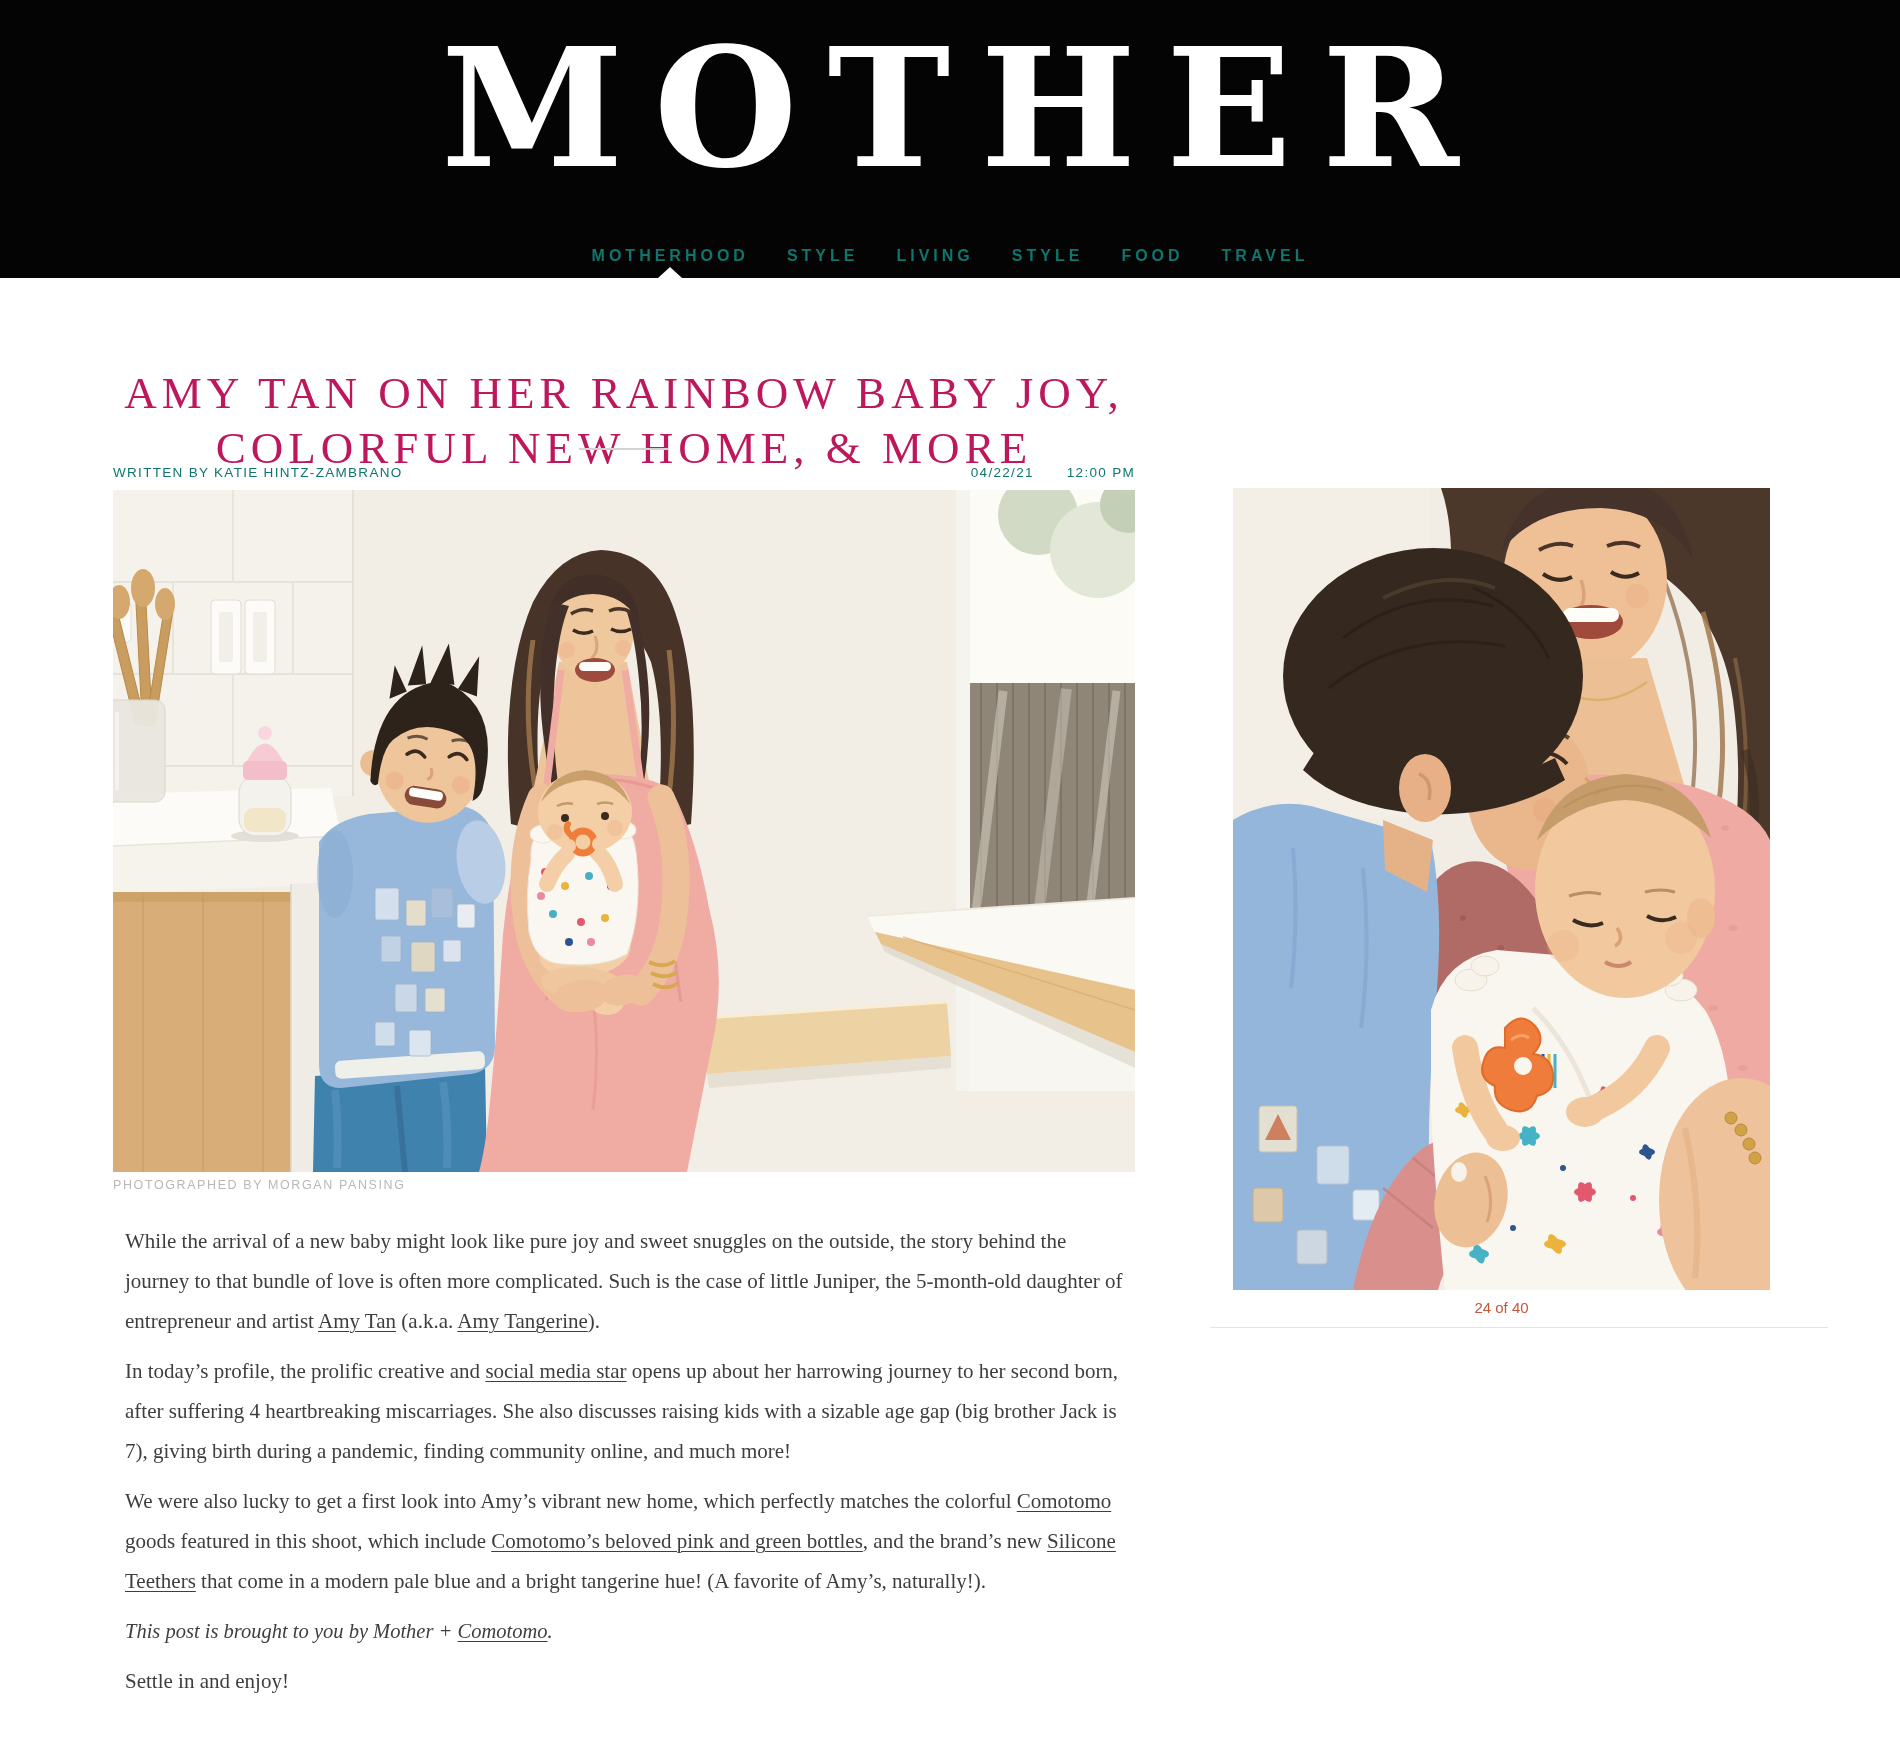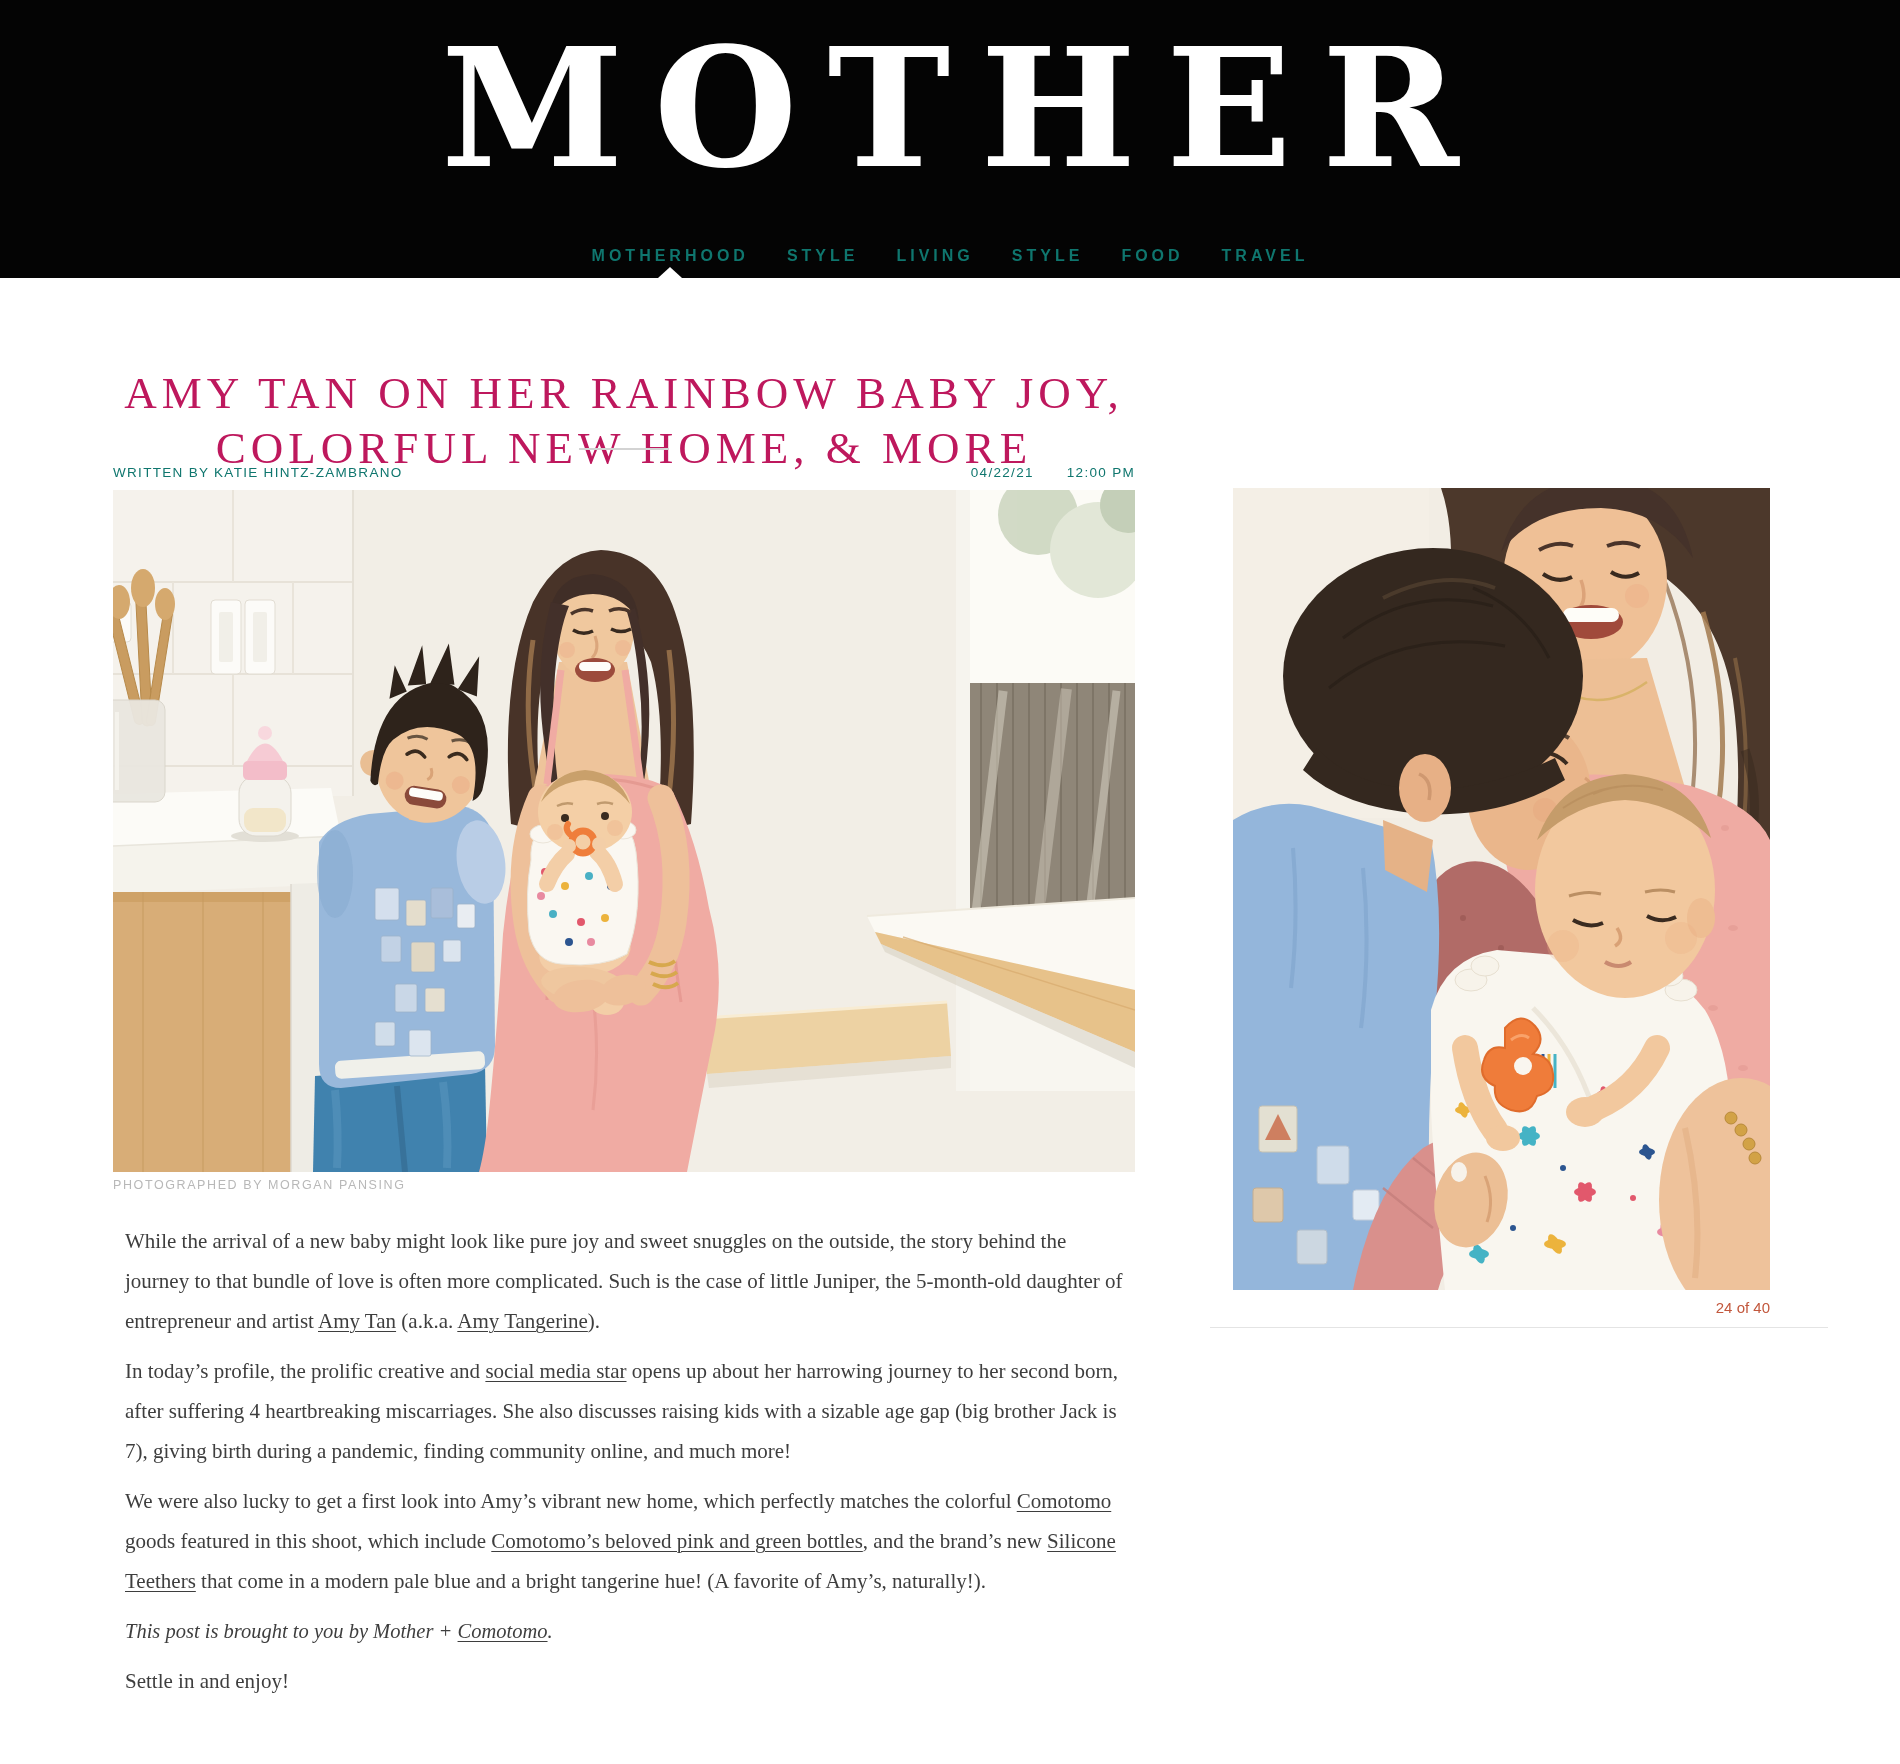--- a/index.html
+++ b/index.html
@@ -37,21 +37,21 @@
   .article-body{position:absolute;top:1221px;left:0;width:1022px;
         font-family:"Liberation Serif",serif;font-size:21px;color:#3e3e3e;}
   .body-p{margin:0 0 10px 12px;line-height:40px;}
   .body-p.italic{font-style:italic;font-size:20.5px;margin-top:9px;}
   .lnk{color:inherit;text-decoration:underline;text-underline-offset:3px;
        text-decoration-thickness:1px;cursor:pointer;}
 
   
   .sidebar{position:absolute;left:1233px;top:488px;width:537px;}
   .photo-side{width:537px;height:802px;margin:0;cursor:pointer;}
-  .slide-counter{margin-top:9px;text-align:right;color:#c2573c;font-size:15px;}
+  .slide-counter{margin-top:9px;text-align:center;color:#c2573c;font-size:15px;}
   .sidebar-separator{position:absolute;left:1210px;top:1327px;width:618px;height:0;
         border-top:1px solid #e4e4e4;}
 </style>
 </head>
 <body>
 
 <div class="page">
 
   <header class="site-header">
     <div class="logo">MOTHER</div>

